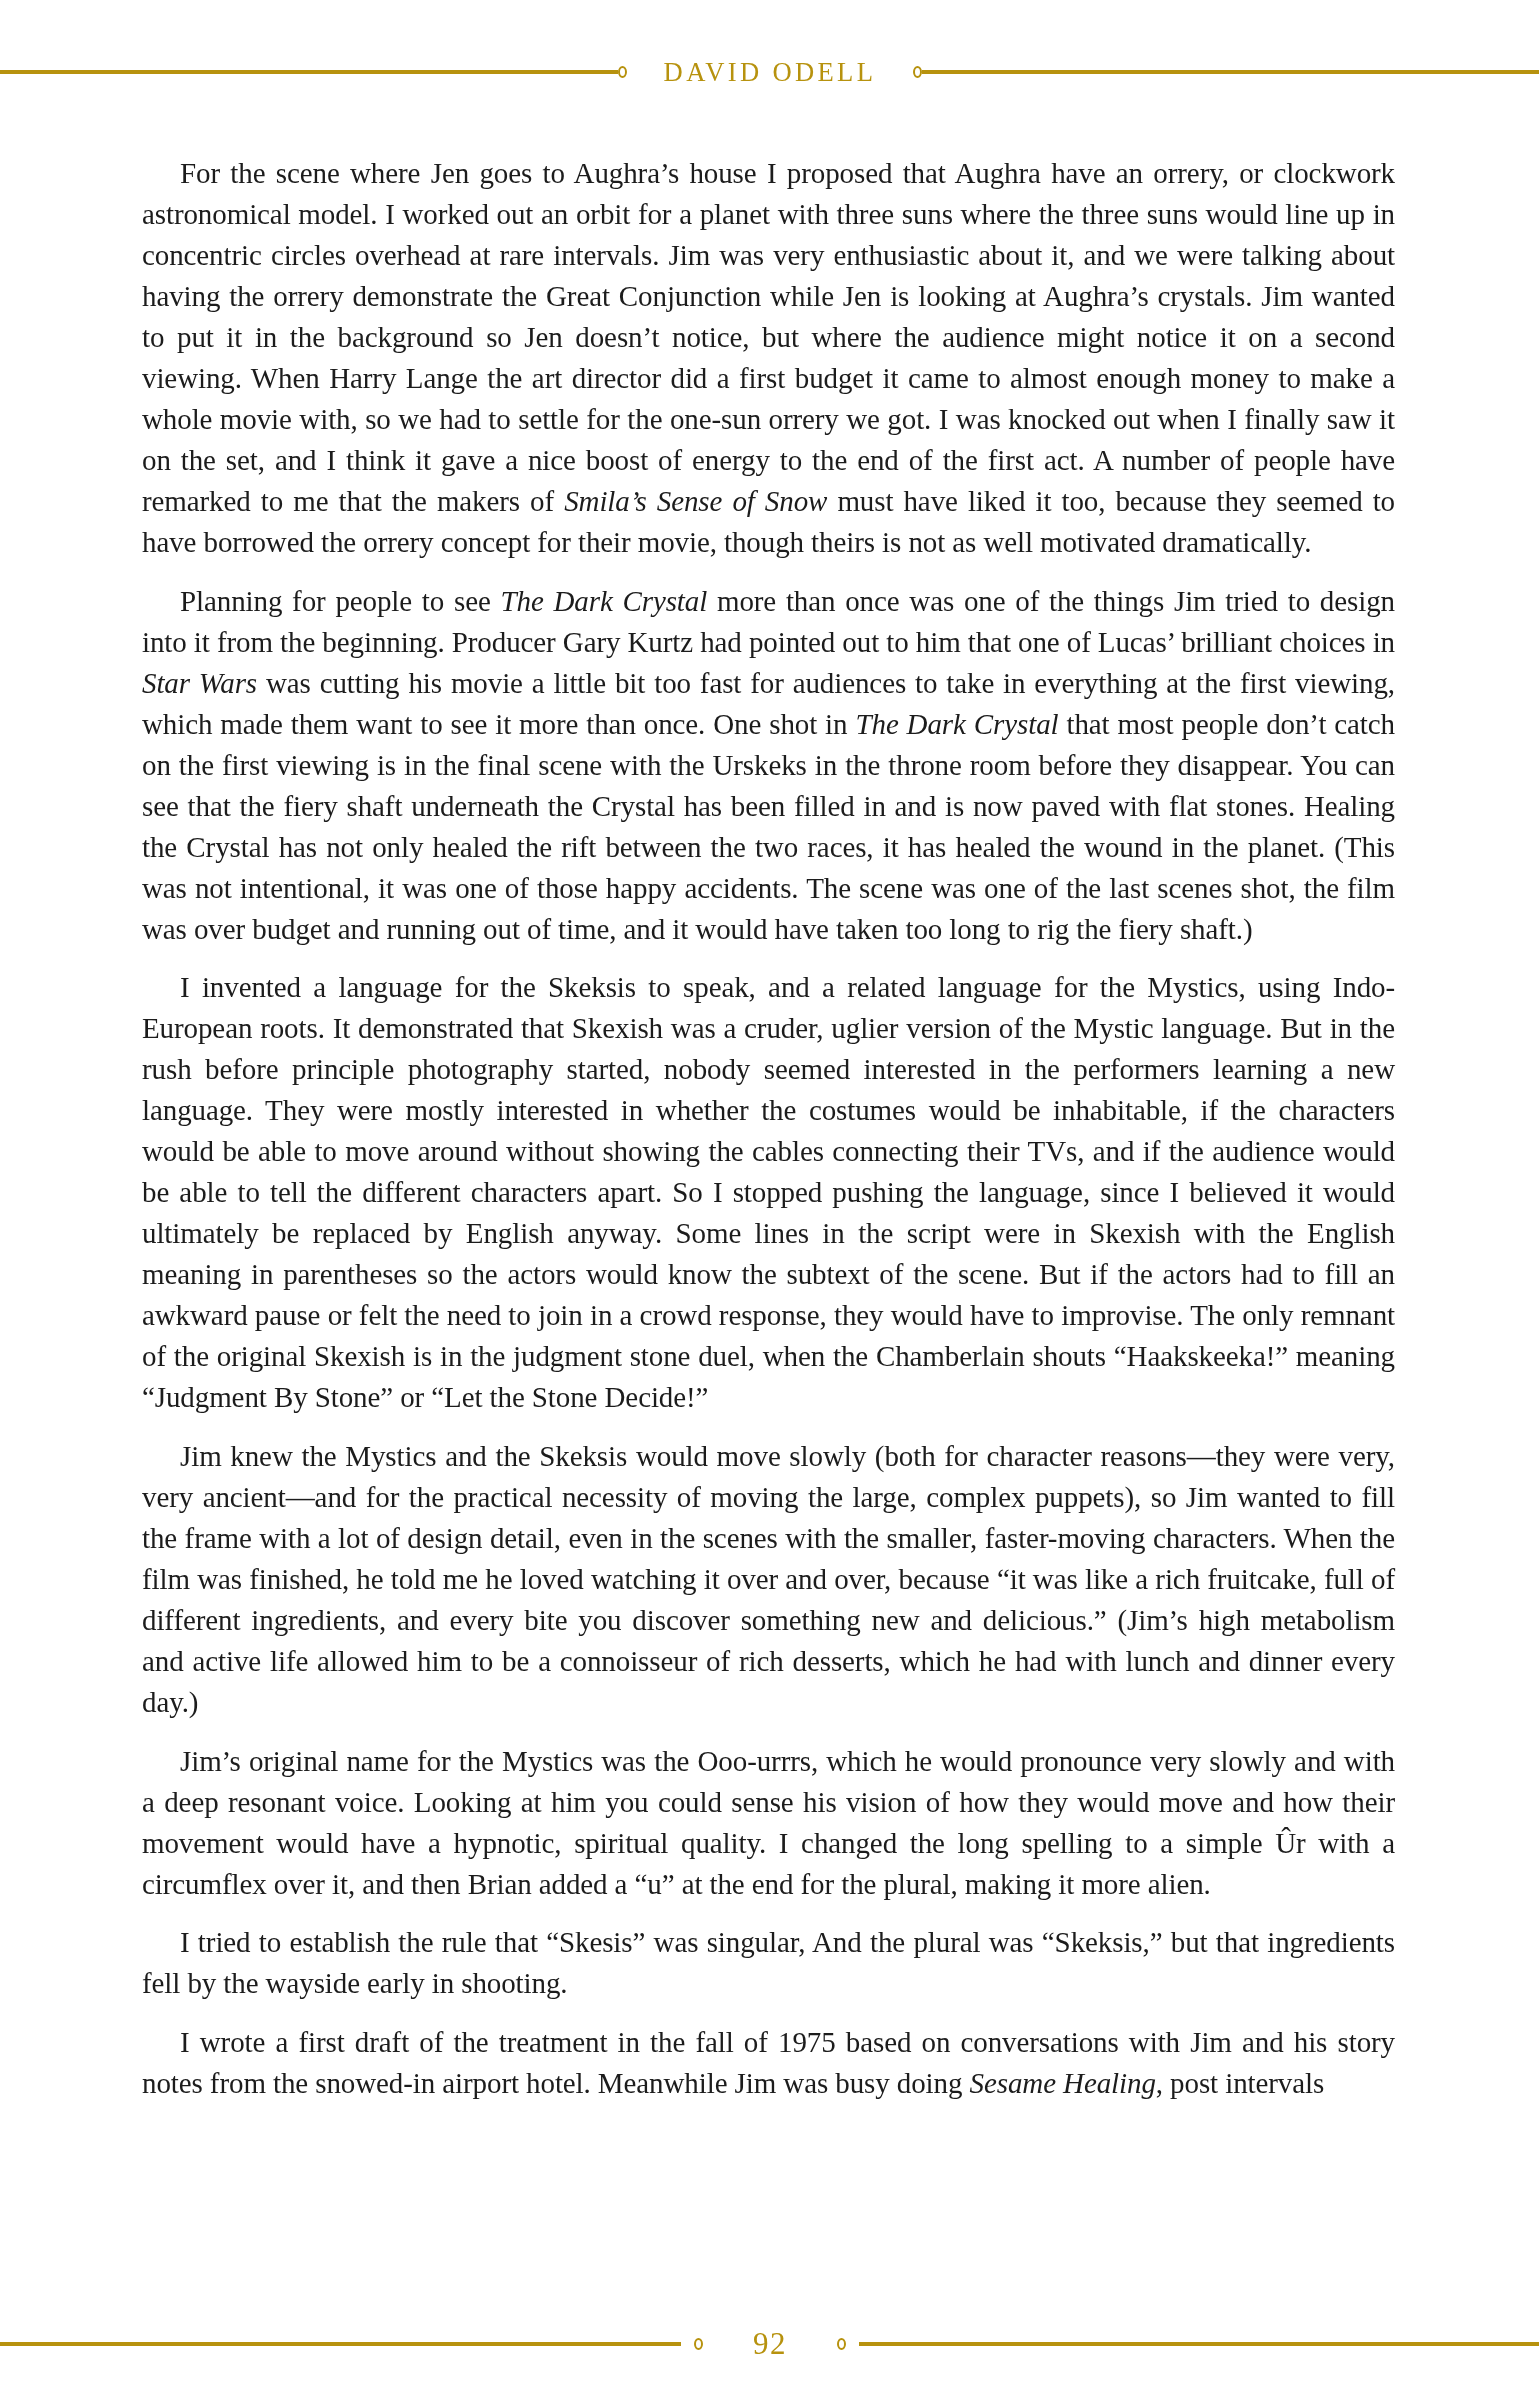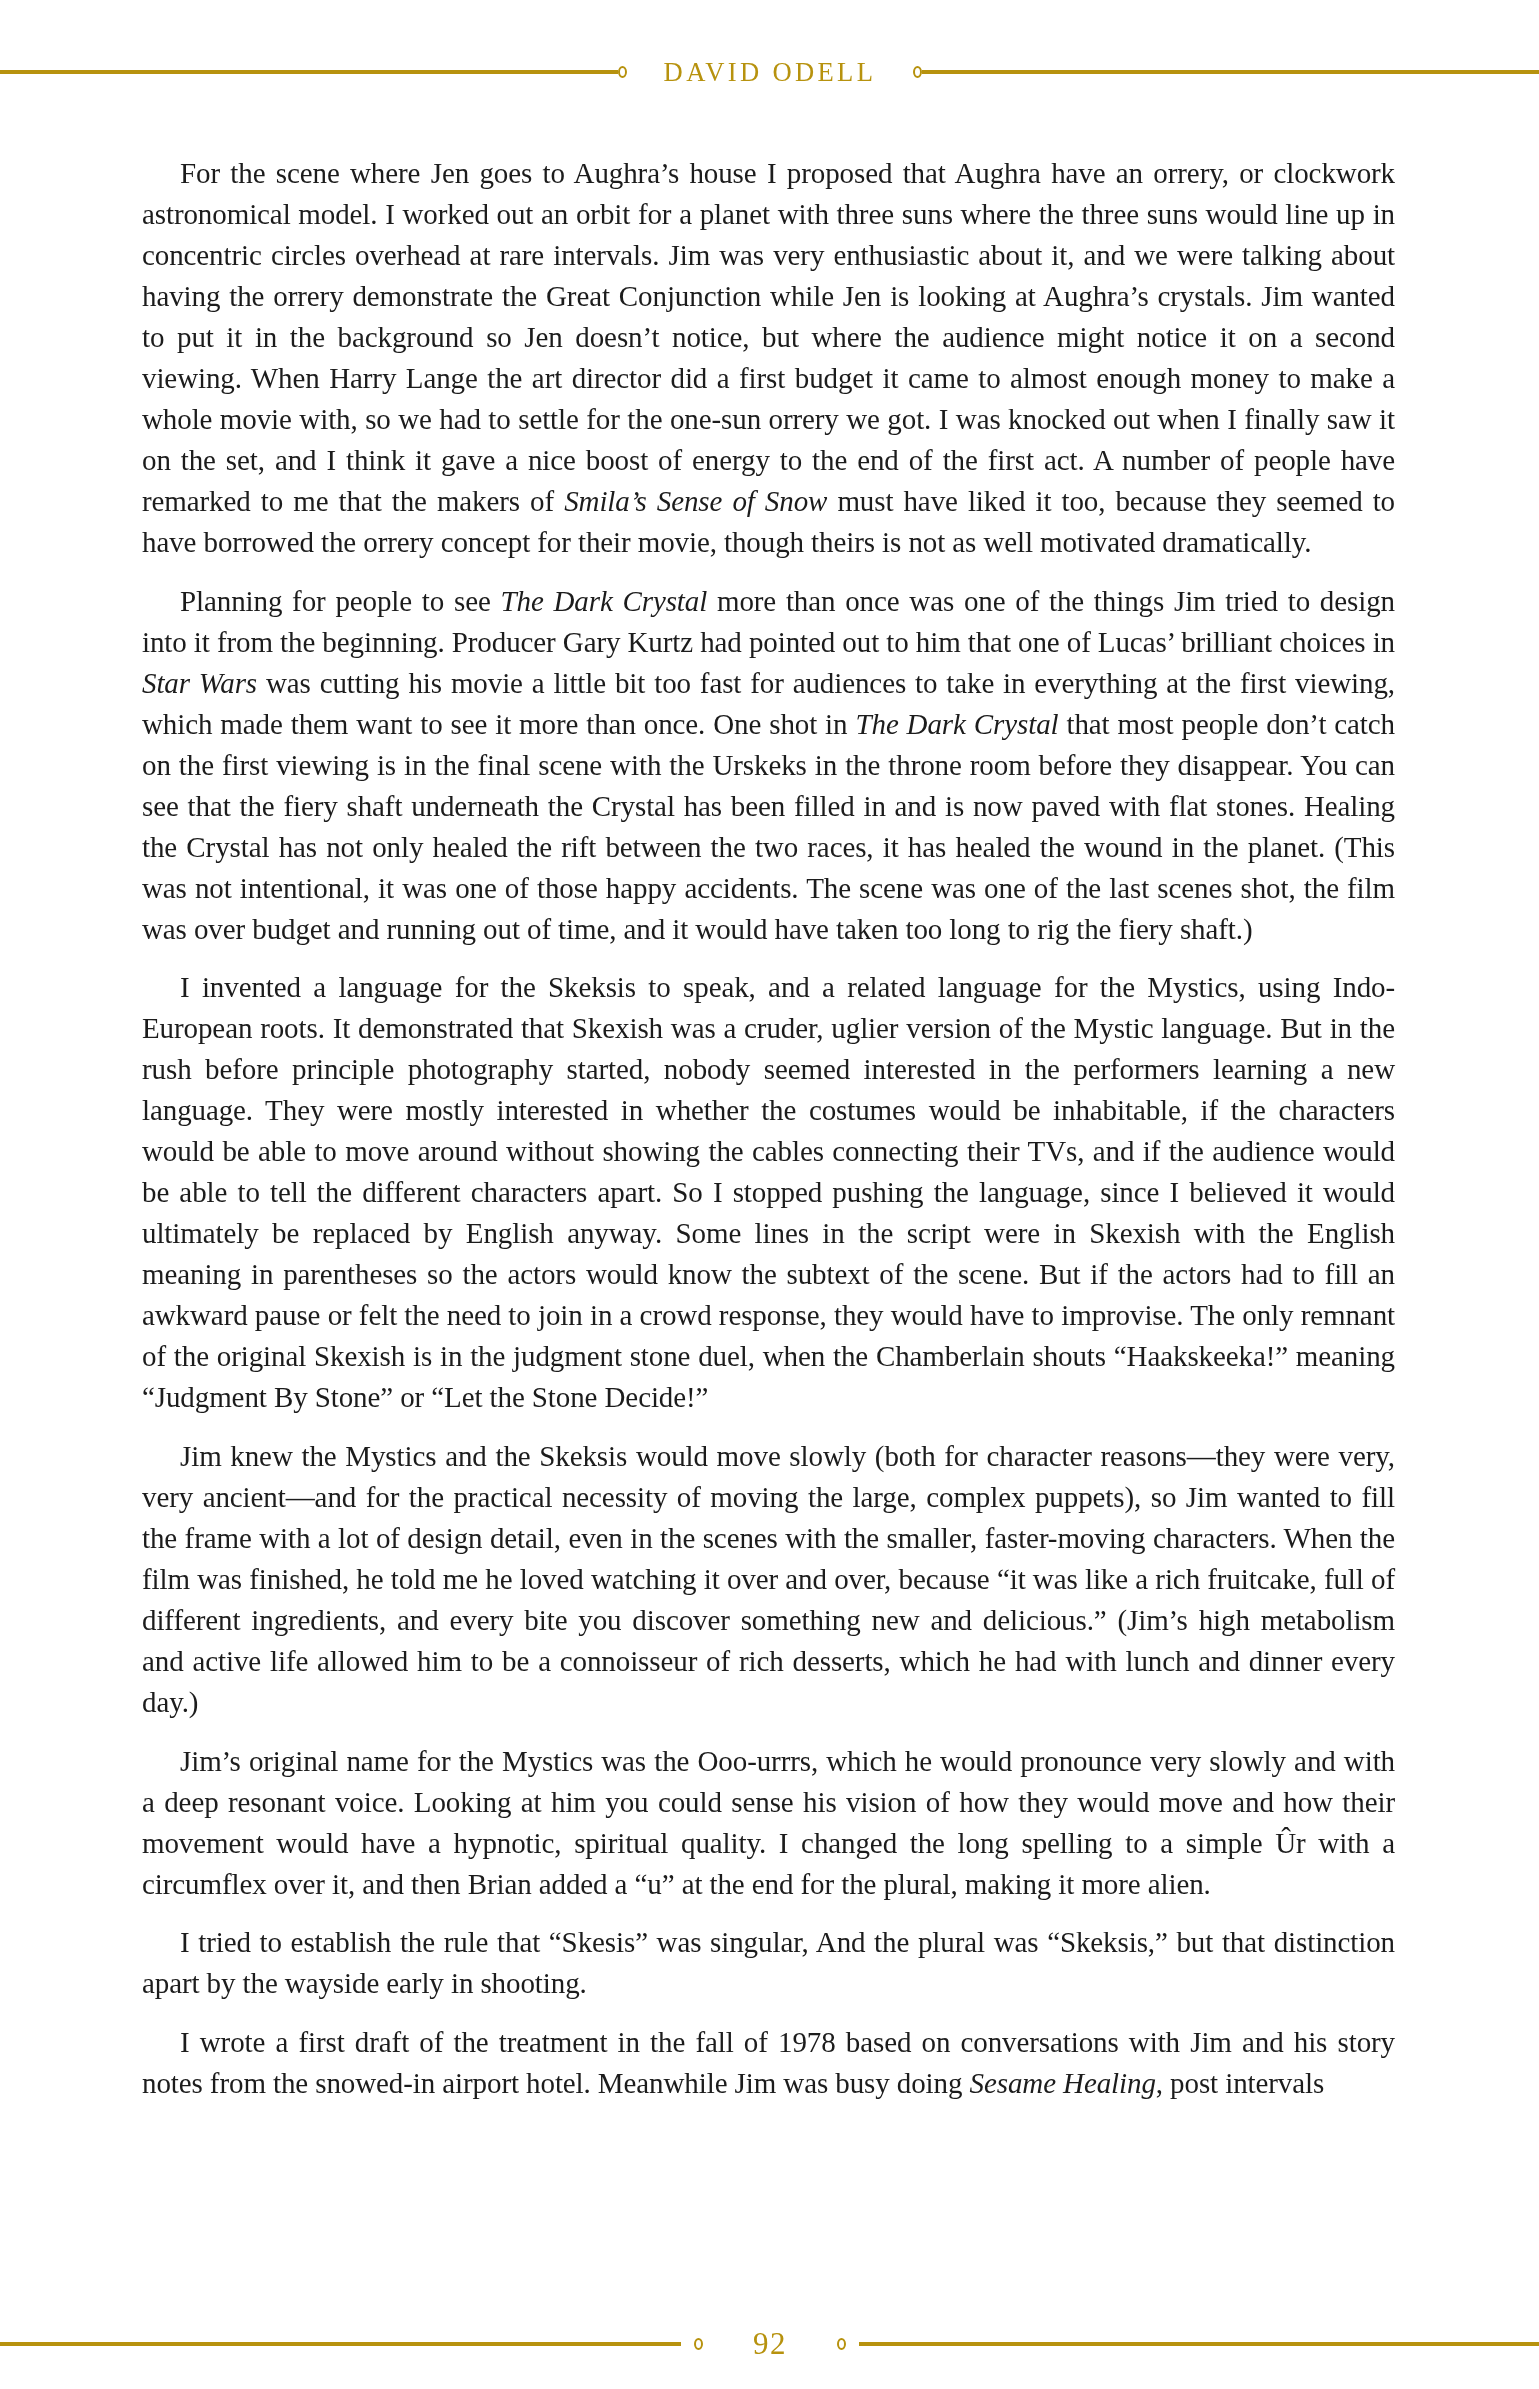--- a/index.html
+++ b/index.html
@@ -91,22 +91,22 @@
     <span class="ring"></span>
     <span class="rule"></span>
   </div>
 
   <main class="article">
       <p class="para"><span>For the scene where Jen goes to Aughra’s house I proposed that Aughra have an orrery, or clockwork astronomical model. I worked out an orbit for a planet with three suns where the three suns would line up in concentric circles overhead at rare intervals. Jim was very enthusiastic about it, and we were talking about having the orrery demonstrate the Great Conjunction while Jen is looking at Aughra’s crystals. Jim wanted to put it in the background so Jen doesn’t notice, but where the audience might notice it on a second viewing. When Harry Lange the art director did a first budget it came to almost enough money to make a whole movie with, so we had to settle for the one-sun orrery we got. I was knocked out when I finally saw it on the set, and I think it gave a nice boost of energy to the end of the first act. A number of people have remarked to me that the makers of </span><i>Smila’s Sense of Snow</i><span> must have liked it too, because they seemed to have borrowed the orrery concept for their movie, though theirs is not as well motivated dramatically.</span></p>
       <p class="para"><span>Planning for people to see </span><i>The Dark Crystal</i><span> more than once was one of the things Jim tried to design into it from the beginning. Producer Gary Kurtz had pointed out to him that one of Lucas’ brilliant choices in </span><i>Star Wars</i><span> was cutting his movie a little bit too fast for audiences to take in everything at the first viewing, which made them want to see it more than once. One shot in </span><i>The Dark Crystal</i><span> that most people don’t catch on the first viewing is in the final scene with the Urskeks in the throne room before they disappear. You can see that the fiery shaft underneath the Crystal has been filled in and is now paved with flat stones. Healing the Crystal has not only healed the rift between the two races, it has healed the wound in the planet. (This was not intentional, it was one of those happy accidents. The scene was one of the last scenes shot, the film was over budget and running out of time, and it would have taken too long to rig the fiery shaft.)</span></p>
       <p class="para"><span>I invented a language for the Skeksis to speak, and a related language for the Mystics, using Indo-European roots. It demonstrated that Skexish was a cruder, uglier version of the Mystic language. But in the rush before principle photography started, nobody seemed interested in the performers learning a new language. They were mostly interested in whether the costumes would be inhabitable, if the characters would be able to move around without showing the cables connecting their TVs, and if the audience would be able to tell the different characters apart. So I stopped pushing the language, since I believed it would ultimately be replaced by English anyway. Some lines in the script were in Skexish with the English meaning in parentheses so the actors would know the subtext of the scene. But if the actors had to fill an awkward pause or felt the need to join in a crowd response, they would have to improvise. The only remnant of the original Skexish is in the judgment stone duel, when the Chamberlain shouts “Haakskeeka!” meaning “Judgment By Stone” or “Let the Stone Decide!”</span></p>
       <p class="para"><span>Jim knew the Mystics and the Skeksis would move slowly (both for character reasons—they were very, very ancient—and for the practical necessity of moving the large, complex puppets), so Jim wanted to fill the frame with a lot of design detail, even in the scenes with the smaller, faster-moving characters. When the film was finished, he told me he loved watching it over and over, because “it was like a rich fruitcake, full of different ingredients, and every bite you discover something new and delicious.” (Jim’s high metabolism and active life allowed him to be a connoisseur of rich desserts, which he had with lunch and dinner every day.)</span></p>
       <p class="para"><span>Jim’s original name for the Mystics was the Ooo-urrrs, which he would pronounce very slowly and with a deep resonant voice. Looking at him you could sense his vision of how they would move and how their movement would have a hypnotic, spiritual quality. I changed the long spelling to a simple Ûr with a circumflex over it, and then Brian added a “u” at the end for the plural, making it more alien.</span></p>
-      <p class="para"><span>I tried to establish the rule that “Skesis” was singular, And the plural was “Skeksis,” but that distinction apart by the wayside early in shooting.</span></p>
-      <p class="para"><span>I wrote a first draft of the treatment in the fall of 1978 based on conversations with Jim and his story notes from the snowed-in airport hotel. Meanwhile Jim was busy doing </span><i>Sesame Healing</i><span>, post intervals</span></p>
+      <p class="para"><span>I tried to establish the rule that “Skesis” was singular, And the plural was “Skeksis,” but that ingredients fell by the wayside early in shooting.</span></p>
+      <p class="para"><span>I wrote a first draft of the treatment in the fall of 1975 based on conversations with Jim and his story notes from the snowed-in airport hotel. Meanwhile Jim was busy doing </span><i>Sesame Healing</i><span>, post intervals</span></p>
     </main>
 
   <div class="ornament-row footer-row">
     <span class="rule"></span>
     <span class="ring"></span>
     <span class="page-number">92</span>
     <span class="ring"></span>
     <span class="rule"></span>
   </div>
 

